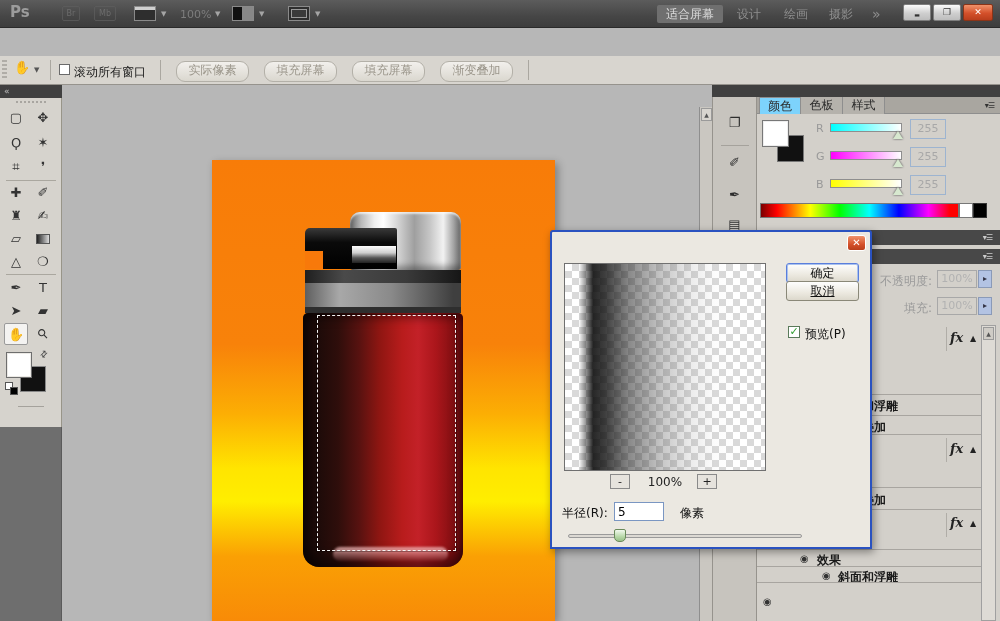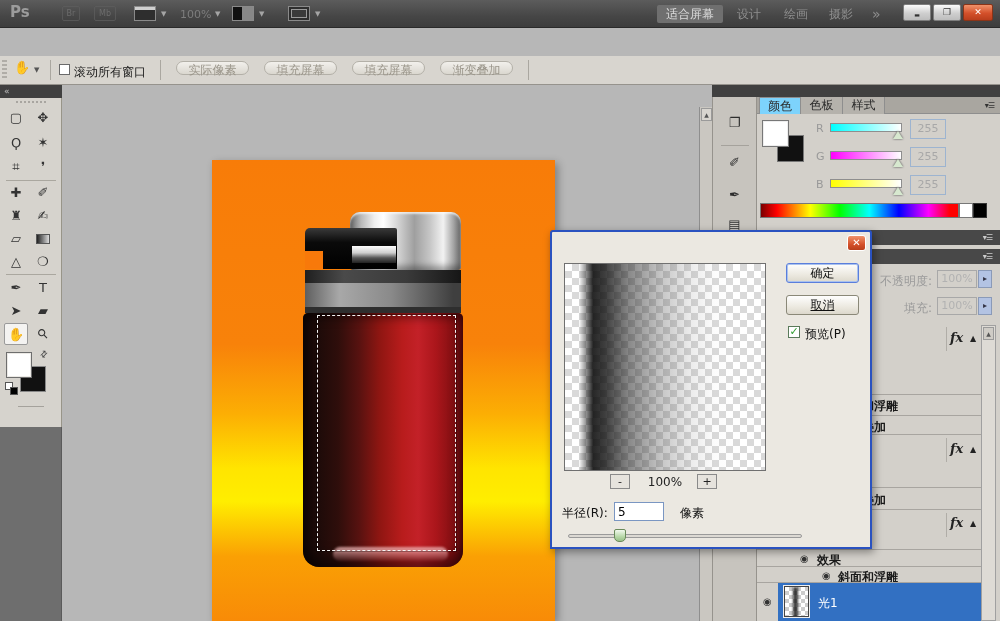--- a/index.html
+++ b/index.html
@@ -22,21 +22,21 @@
     background:linear-gradient(180deg,#fbfbfb,#cfcfcf 55%,#bdbdbd); text-align:center; line-height:15px; font-size:9px; color:#333; }
   .winbtn.close { width:30px; background:linear-gradient(180deg,#f0926a,#d4502a 55%,#b93e1c); color:#fff; font-weight:bold; border-color:#8a3418; }
 
   
   .menubar { position:absolute; left:0; top:28px; width:1000px; height:28px; background:#d8d5cf; border-bottom:1px solid #9e9b95; }
   .mi { display:inline-block; padding:0 12px; line-height:27px; font-size:12px; color:#1c1c1c; }
   .optionsbar { position:absolute; left:0; top:56px; width:1000px; height:29px; background:#d8d5cf; border-bottom:1px solid #96938d; }
   .grip { position:absolute; left:2px; top:4px; width:5px; height:20px;
     background:repeating-linear-gradient(180deg,#b0ada7 0 2px,transparent 2px 4px); }
   .vsep { position:absolute; top:4px; width:1px; height:20px; background:#aaa7a0; }
-  .opt-btn { position:absolute; top:5px; height:14px; border:1px solid #b3b0a8; border-radius:9px;
+  .opt-btn { position:absolute; top:5px; height:21px; border:1px solid #b3b0a8; border-radius:9px;
     background:linear-gradient(180deg,#f2f0ec,#dad7cf); color:#9b968b; text-align:center; line-height:17px; font-size:12px; }
   .cb { position:absolute; width:11px; height:11px; background:#fff; border:1px solid #6a6a6a; }
 
   
   .dark-hdr { position:absolute; background:#404040; color:#c0c0c0; font-size:9px; line-height:12px; }
   .tools-panel { position:absolute; left:0; top:98px; width:62px; height:329px; background:#d6d3cd; border-right:1px solid #989589; }
   .tool { position:absolute; width:24px; height:22px; text-align:center; line-height:22px; font-size:13px; color:#333; }
   .tool.sel { background:#f4f3f1; border:1px solid #9a9a9a; border-radius:2px; }
   .tsep { position:absolute; left:6px; width:50px; height:1px; background:#aaa79f; }
   .grad-box { display:inline-block; width:14px; height:10px; background:linear-gradient(90deg,#222,#ddd); border:1px solid #555; margin-top:6px; }
@@ -328,26 +328,20 @@
 
   <div class="row-div" style="top:549px;"></div>
   <span class="eye" style="left:800px;top:553px;">◉</span>
   <span class="row-label" style="left:817px;top:552px;">效果</span>
   <div class="row-div" style="top:566px;"></div>
   <span class="eye" style="left:822px;top:570px;">◉</span>
   <span class="row-label" style="left:838px;top:569px;">斜面和浮雕</span>
   <div class="row-div" style="top:582px;"></div>
 
   <span class="eye" style="left:763px;top:596px;">◉</span>
-  <div class="layer-row-sel">
-    <div class="layer-thumb">
-        <div class="thumb-line"></div>
-      </div>
-    <span style="position:absolute;left:40px;top:12px;color:#fff;font-size:12px;">光1</span>
-  </div>
 
   <div class="scrollstrip">
     <div class="scroll-btn">▲</div>
   </div>
 
   <div class="dialog">
     <div class="dlg-close">✕</div>
     <div class="preview">
       <div class="prev-band"></div>
     </div>
@@ -355,18 +349,18 @@
     <span class="abs" style="left:88px;top:243px;width:50px;text-align:center;color:#222;">100%</span>
     <div class="zoom-btn" style="left:145px;top:242px;">+</div>
 
     <span class="abs" style="left:10px;top:273px;color:#111;">半径(R):</span>
     <input class="radius-input" value="5" style="">
     <span class="abs" style="left:128px;top:273px;color:#111;">像素</span>
     <div class="slider-track"></div>
     <div class="slider-thumb"></div>
 
     <div class="xp-btn default" style="top:31px;">确定</div>
-    <div class="xp-btn" style="top:63px;text-decoration:underline;">取消</div>
+    <div class="xp-btn" style="top:49px;text-decoration:underline;">取消</div>
     <div class="dlg-cb">✓</div>
     <span class="abs" style="left:253px;top:94px;color:#111;">预览(P)</span>
   </div>
 
 </div>
 
 </body></html>

